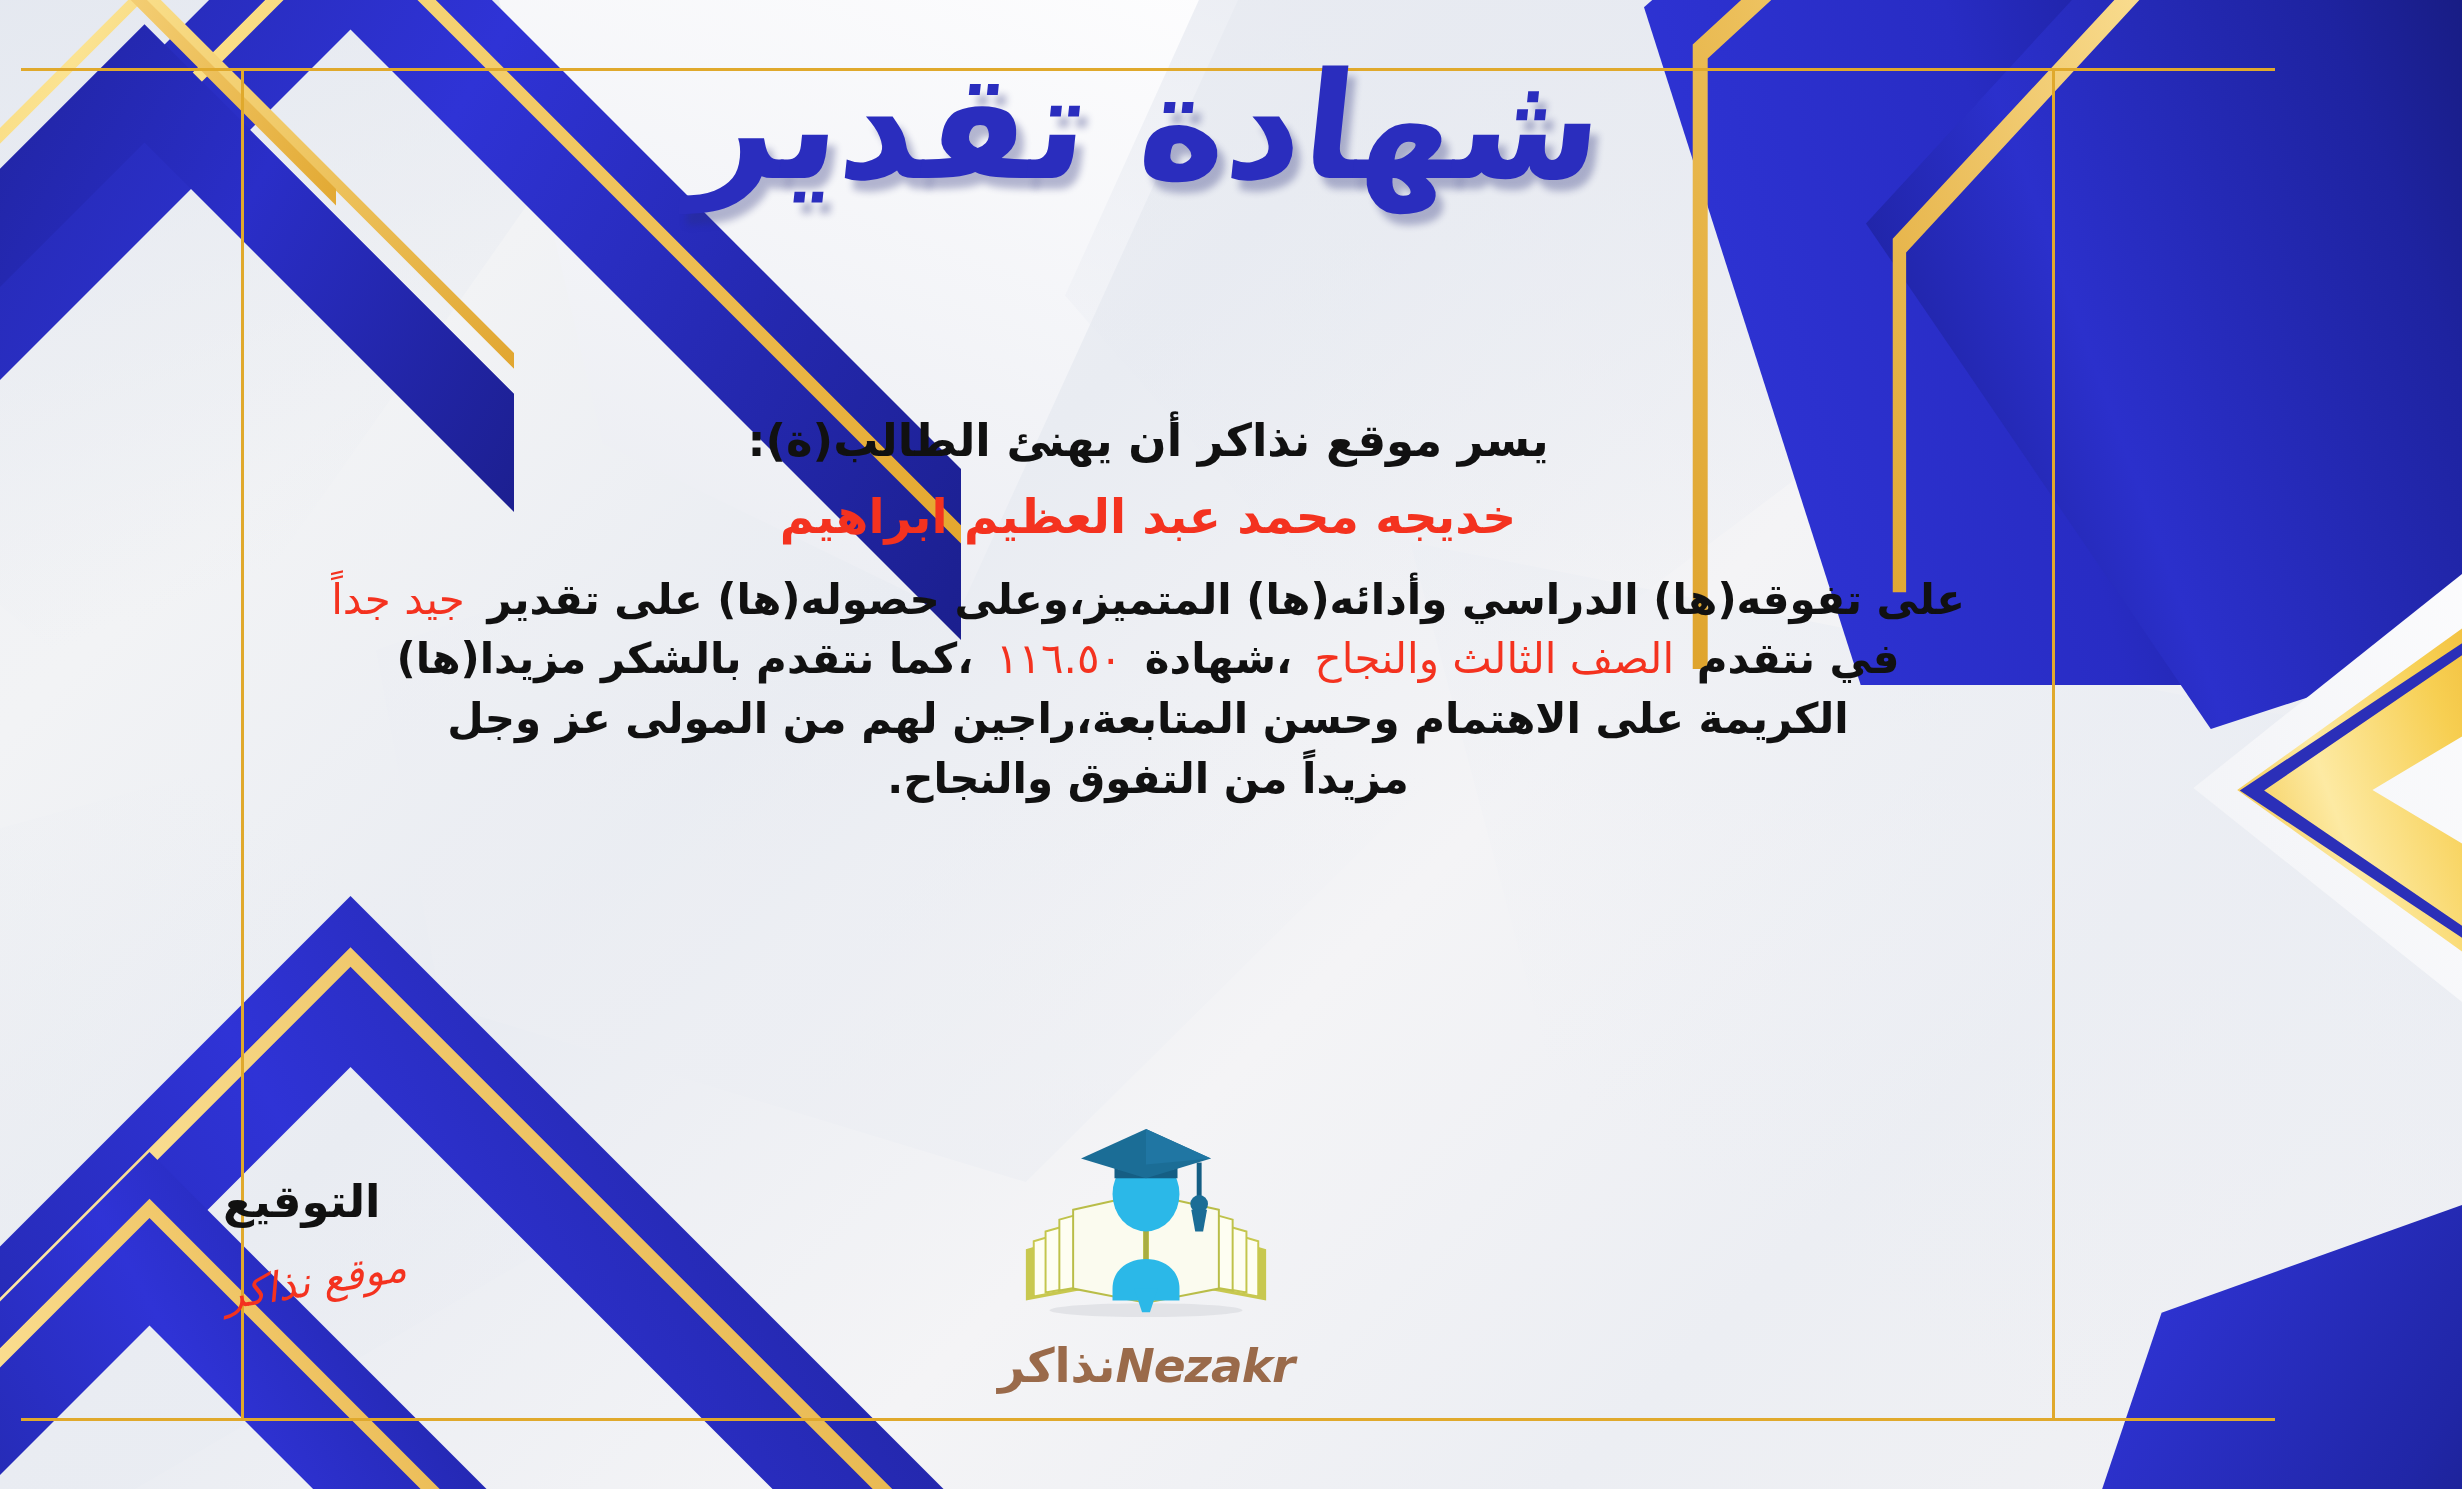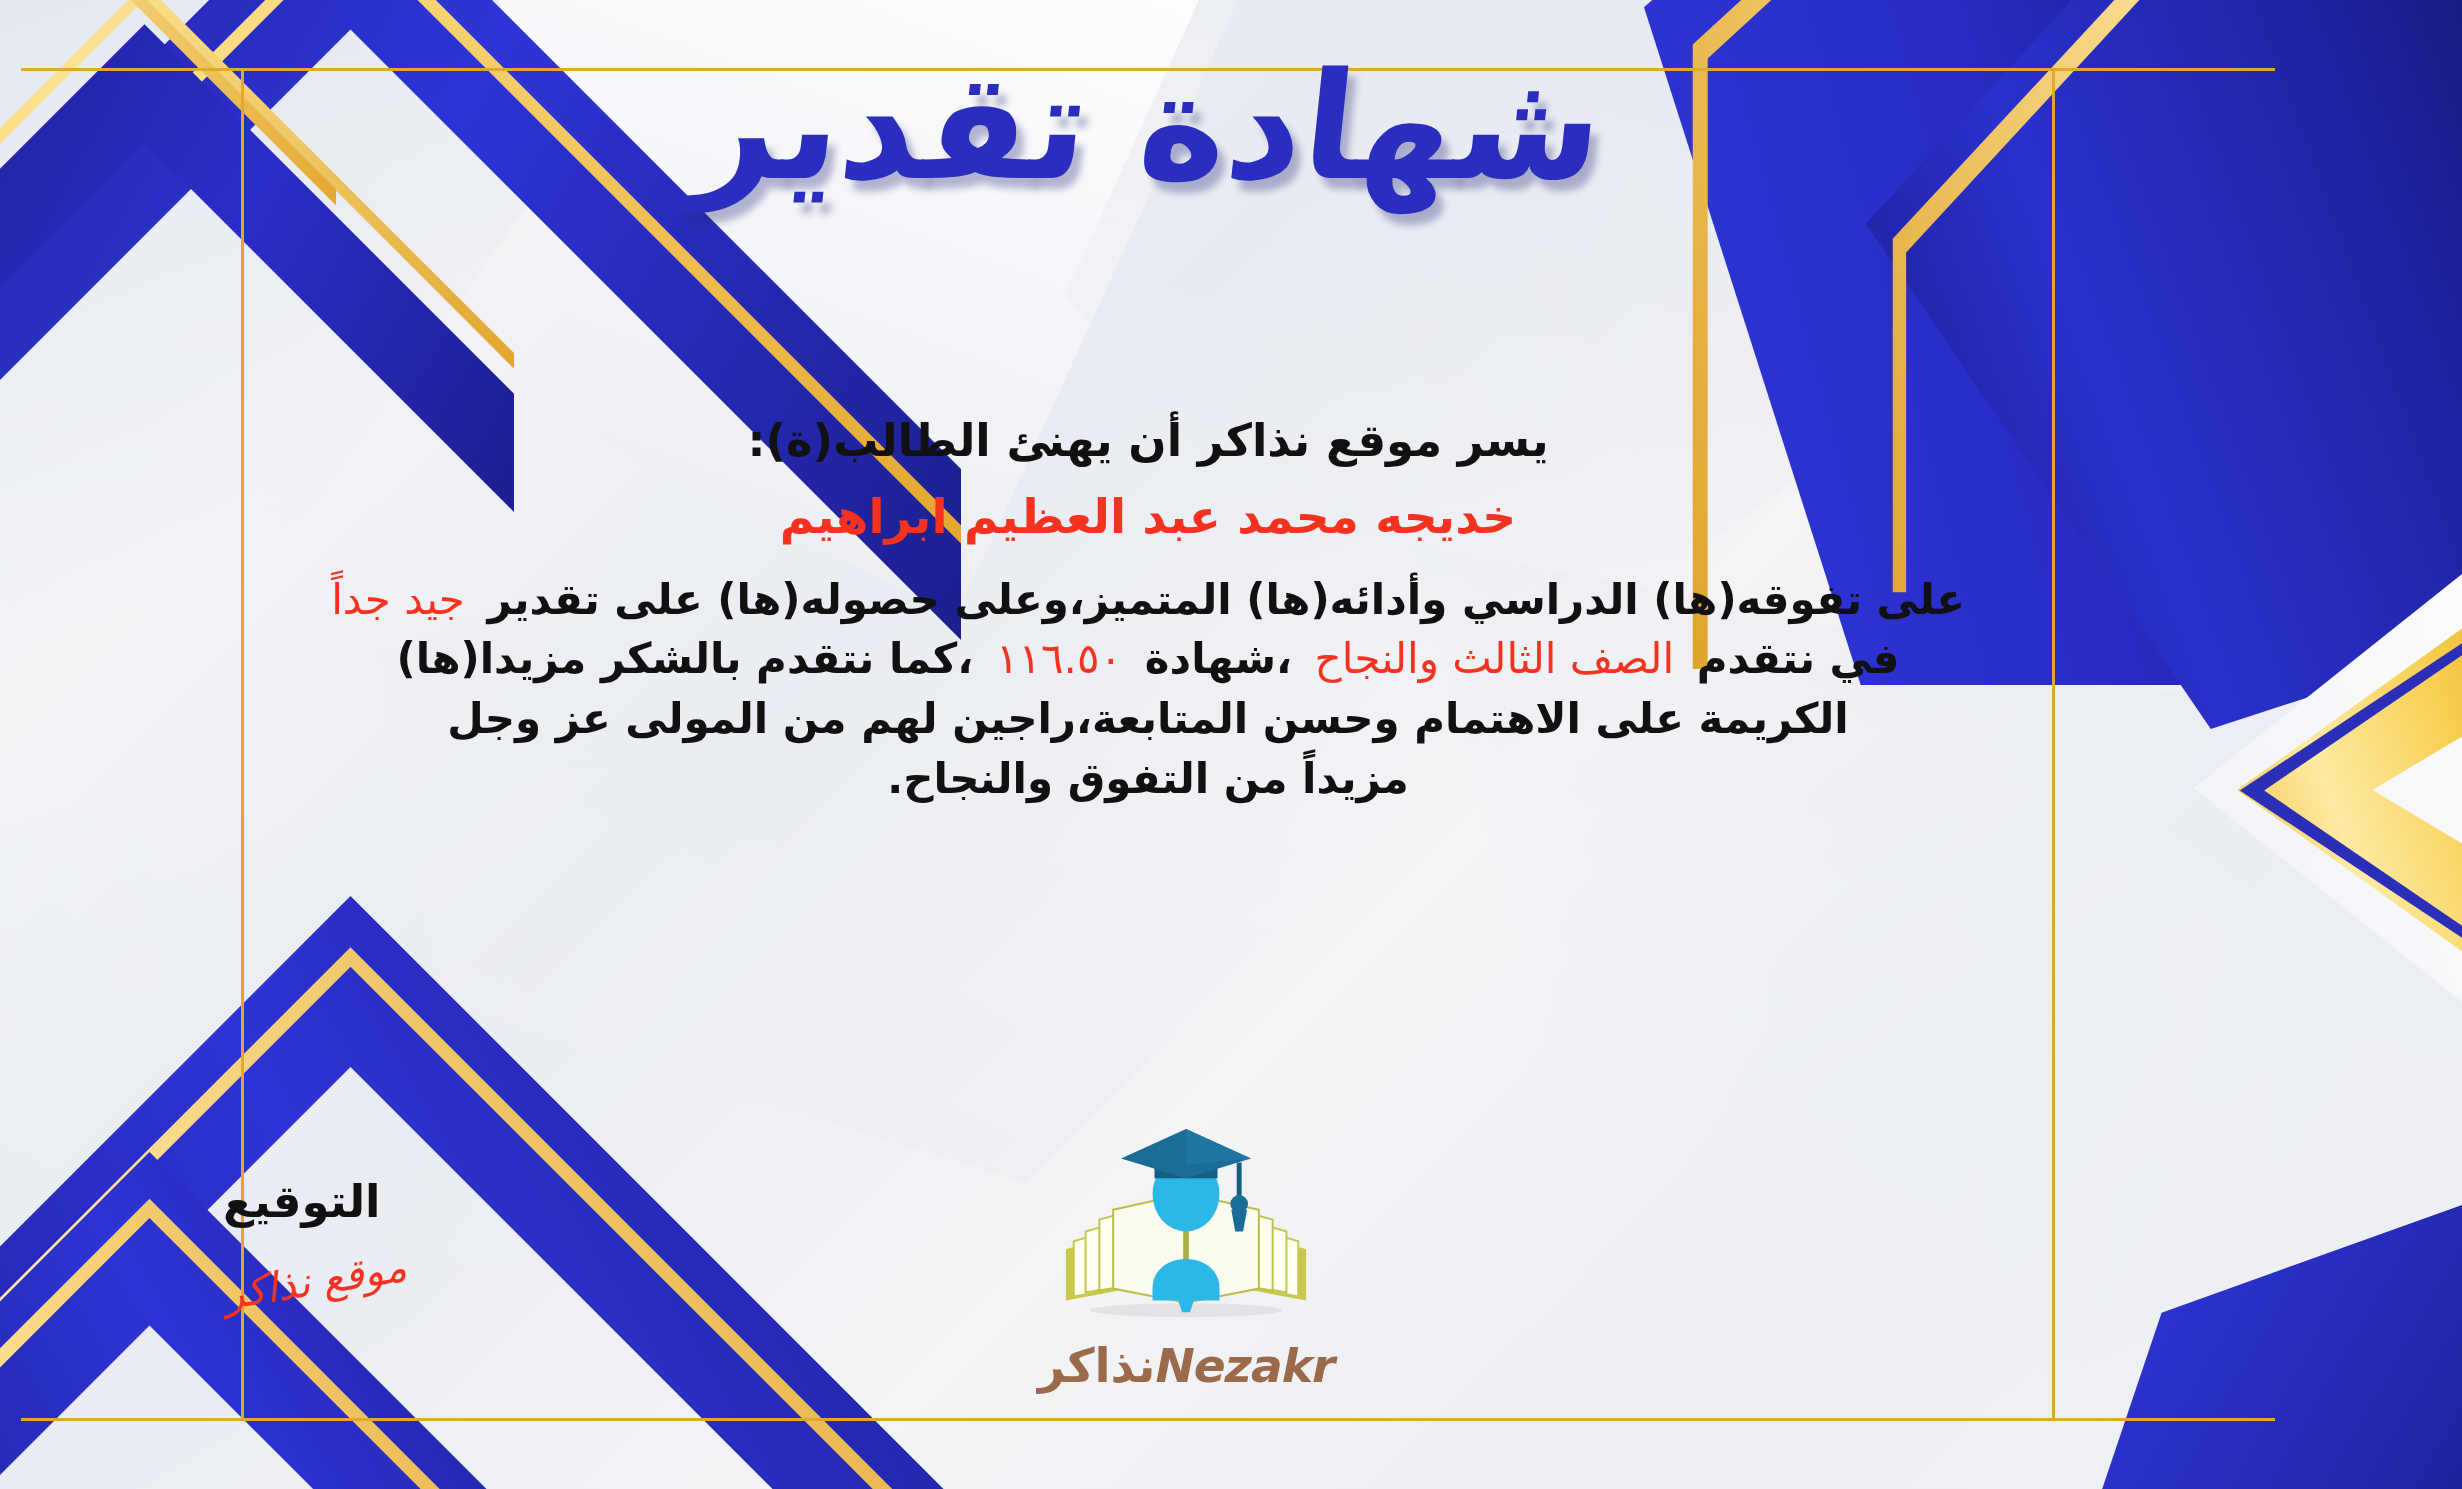--- a/index.html
+++ b/index.html
@@ -159,21 +159,21 @@
   .sig-mark{
     margin-top:28.6px;
     font-size:41px;color:#f4321f;
     font-family:"DejaVu Serif","Liberation Serif",serif;
     font-style:italic;
     transform:rotate(-9deg);
     display:inline-block;
   }
 
   
-  .logo{position:absolute;left:1165px;top:1123px;width:374px;text-align:center;}
+  .logo{position:absolute;left:1125px;top:1123px;width:374px;text-align:center;}
   .logo svg{display:block;margin:0 auto;}
   .logo-word{
     margin-top:3px;
     font-size:47px;font-weight:800;color:#9a6a4a;
     font-family:"DejaVu Sans","Liberation Sans",sans-serif;
     letter-spacing:-1px;
     white-space:nowrap;
   }
   .logo-word .lat{font-style:italic;}
 </style>

